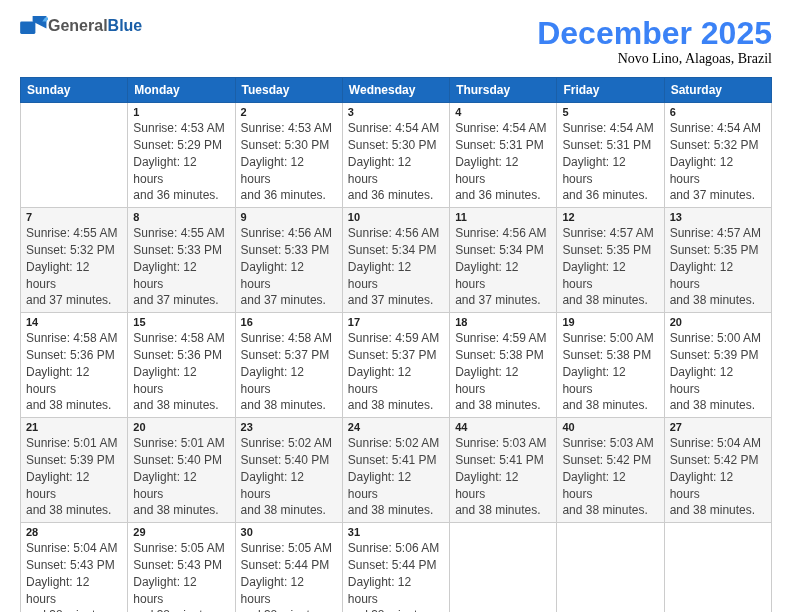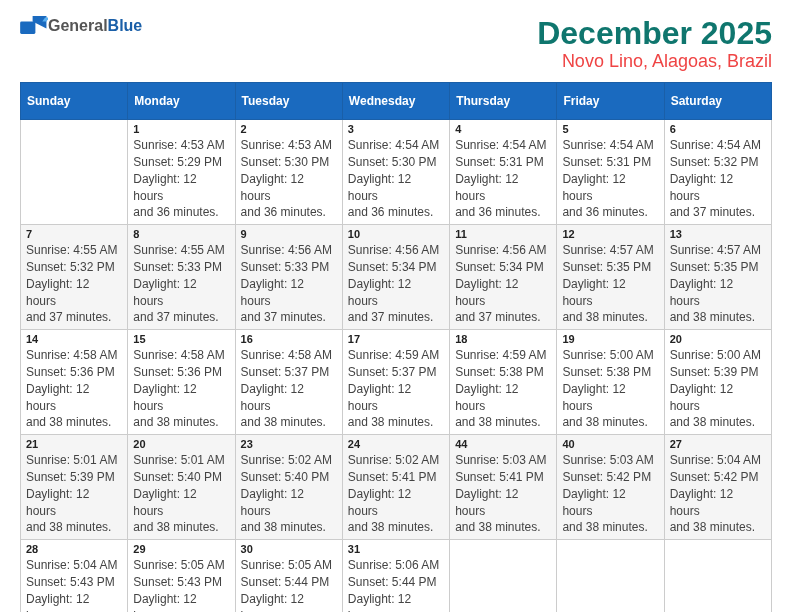--- a/index.html
+++ b/index.html
@@ -37,41 +37,42 @@
       display: flex;
       align-items: center;
       gap: 0px;
     }
     .title-section {
       text-align: right;
     }
     .month-title {
       font-size: 32px;
       font-weight: bold;
-      color: #0f766e;
+      color: #3b82f6;
       line-height: 1.1;
     }
     .location {
-      font-size: 18px;
-      color: #ef4444;
+      font-size: 14px;
+      color: #000000;
+      font-family: Liberation Serif, serif;
     }
     .calendar {
       border: 1px solid #ccc;
       border-collapse: collapse;
       width: 100%;
       flex: 1;
       table-layout: fixed;
     }
     .calendar th {
       background: #1a6abf;
       color: #fff;
       font-size: 12px;
       font-weight: bold;
       text-align: left;
-      padding: 11px 6px;
+      padding: 5px 6px;
       border: 1px solid #1a5fa8;
     }
     .calendar td {
       border: 1px solid #ccc;
       vertical-align: top;
       padding: 3px 5px;
       font-size: 9.5px;
       color: #333;
       height: 86px;
     }

